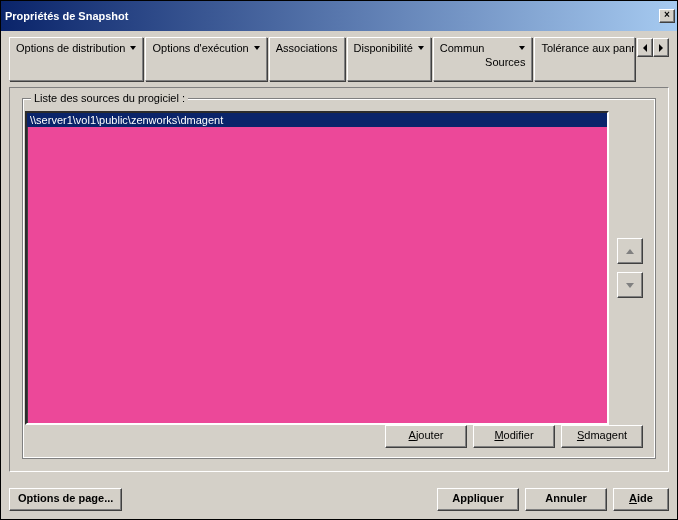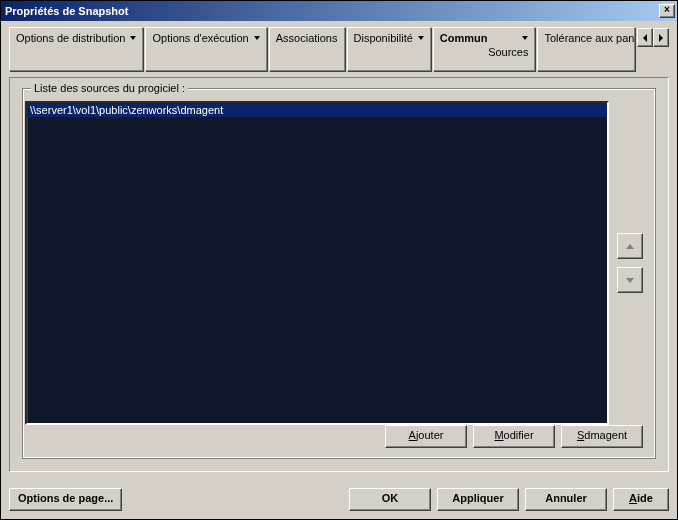--- a/index.html
+++ b/index.html
@@ -14,21 +14,21 @@
   }
   .window {
     width: 678px;
     height: 520px;
     background: #d4d0c8;
     border: 1px solid #000;
     display: flex;
     flex-direction: column;
   }
   .titlebar {
-    height: 20px;
+    height: 30px;
     background: linear-gradient(to right, #0a246a, #a6caf0);
     color: #fff;
     display: flex;
     align-items: center;
     padding: 0 2px 0 4px;
     font-weight: bold;
     font-size: 11px;
   }
   .titlebar-text { flex: 1; }
   .close-btn {
@@ -69,21 +69,21 @@
     cursor: pointer;
     display: flex;
     flex-direction: column;
     justify-content: flex-start;
     line-height: 14px;
     white-space: nowrap;
   }
   .tab.active { padding-bottom: 4px; }
   .tab .label { display: inline-flex; align-items: center; gap: 3px; }
   .tab .sub { font-weight: normal; text-align: right; }
-  .tab.active .label { font-weight: bold; gap: 33px; }
+  .tab.active .label { font-weight: normal; gap: 33px; }
   .tab.last { overflow: hidden; max-width: 104px; }
   .dd {
     display: inline-block;
     width: 0; height: 0;
     border-left: 3px solid transparent;
     border-right: 3px solid transparent;
     border-top: 4px solid #000;
     margin-left: 2px;
   }
   .tabnav {
@@ -140,21 +140,21 @@
     padding: 0 3px;
     font-size: 11px;
   }
   .list-area {
     display: flex;
     gap: 8px;
     flex: 1;
   }
   .listbox {
     flex: 1;
-    background: #0f172a;
+    background: #ec4899;
     border: 2px inset #d4d0c8;
     border-top-color: #808080;
     border-left-color: #808080;
     border-right-color: #fff;
     border-bottom-color: #fff;
     box-shadow: inset 1px 1px 0 #404040;
     overflow: hidden;
   }
   .list-item {
     background: #0a246a;
@@ -302,20 +302,19 @@
           <div class="btn"><u>S</u><span>dmagent</span></div>
         </div>
       </div>
     </div>
 
   </div>
 
   <div class="footer">
     <div class="btn dots" style="min-width:112px;text-align:left;padding-left:8px"><span>Options de page</span></div>
     <div class="footer-right">
-      <div class="btn"><span>OK</span></div>
       <div class="btn"><span>Appliquer</span></div>
       <div class="btn"><span>Annuler</span></div>
       <div class="btn" style="min-width:56px"><u>A</u><span>ide</span></div>
     </div>
   </div>
 
 </div>
 
 </body></html>

